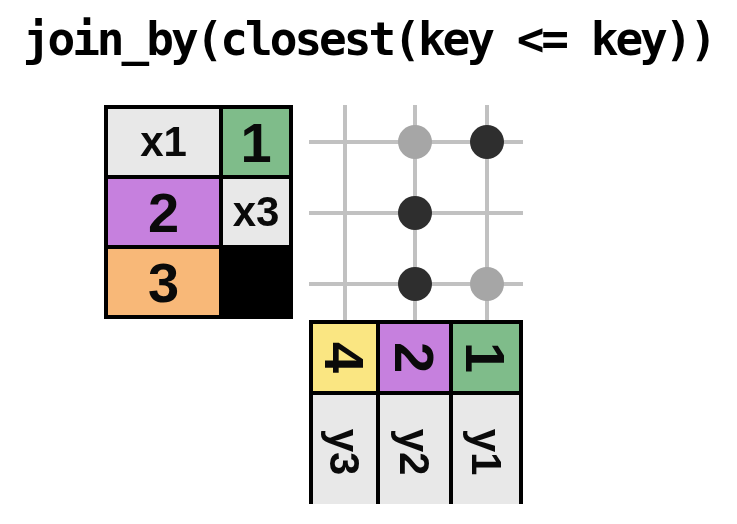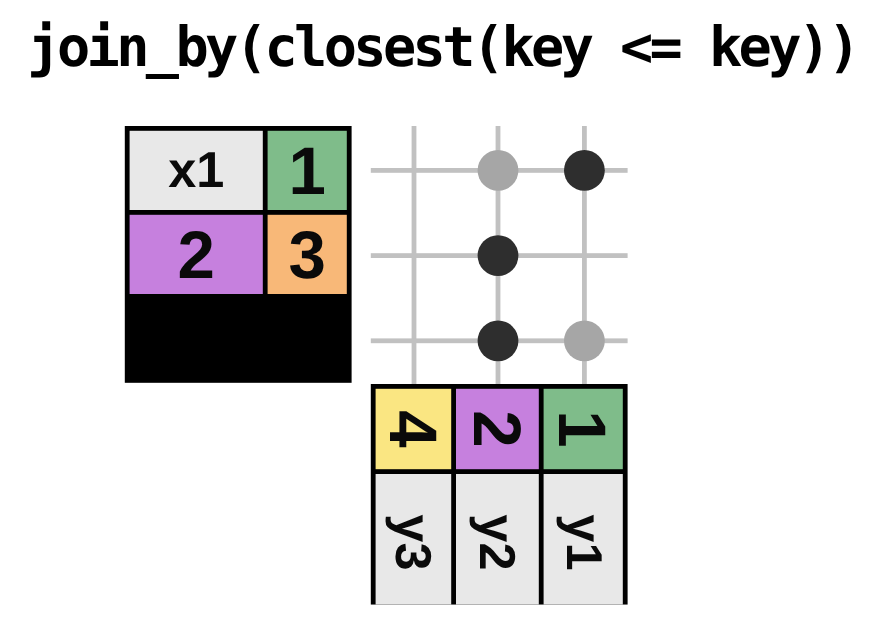--- a/index.html
+++ b/index.html
@@ -83,20 +83,21 @@
       <div class="dot" style="left: 469.5px; top: 124.5px; background: rgb(46, 46, 46);"></div>
       <div class="dot" style="left: 397.5px; top: 195.5px; background: rgb(46, 46, 46);"></div>
       <div class="dot" style="left: 397.5px; top: 266.5px; background: rgb(46, 46, 46);"></div>
       <div class="dot" style="left: 469.5px; top: 266.5px; background: rgb(166, 166, 166);"></div>
     </div>
 
   <div class="jtable" id="left-table" style="background: rgb(0, 0, 0);">
       <div class="cell cell-label" style="background: rgb(232, 232, 232);">x1</div>
       <div class="cell cell-key" style="background: rgb(127, 188, 138);">1</div>
       <div class="cell cell-key" style="background: rgb(198, 128, 222);">2</div>
+      <div class="cell cell-label" style="background: rgb(232, 232, 232);">x3</div>
       <div class="cell cell-key" style="background: rgb(248, 184, 120);">3</div>
     </div>
   <div class="jtable" id="bottom-table" style="background: rgb(0, 0, 0);">
       <div class="cell cell-key" style="background: rgb(250, 230, 130);">
         <span class="rot">4</span>
       </div>
       <div class="cell cell-label" style="background: rgb(232, 232, 232);">
         <span class="rot">y3</span>
       </div>
       <div class="cell cell-key" style="background: rgb(198, 128, 222);">

